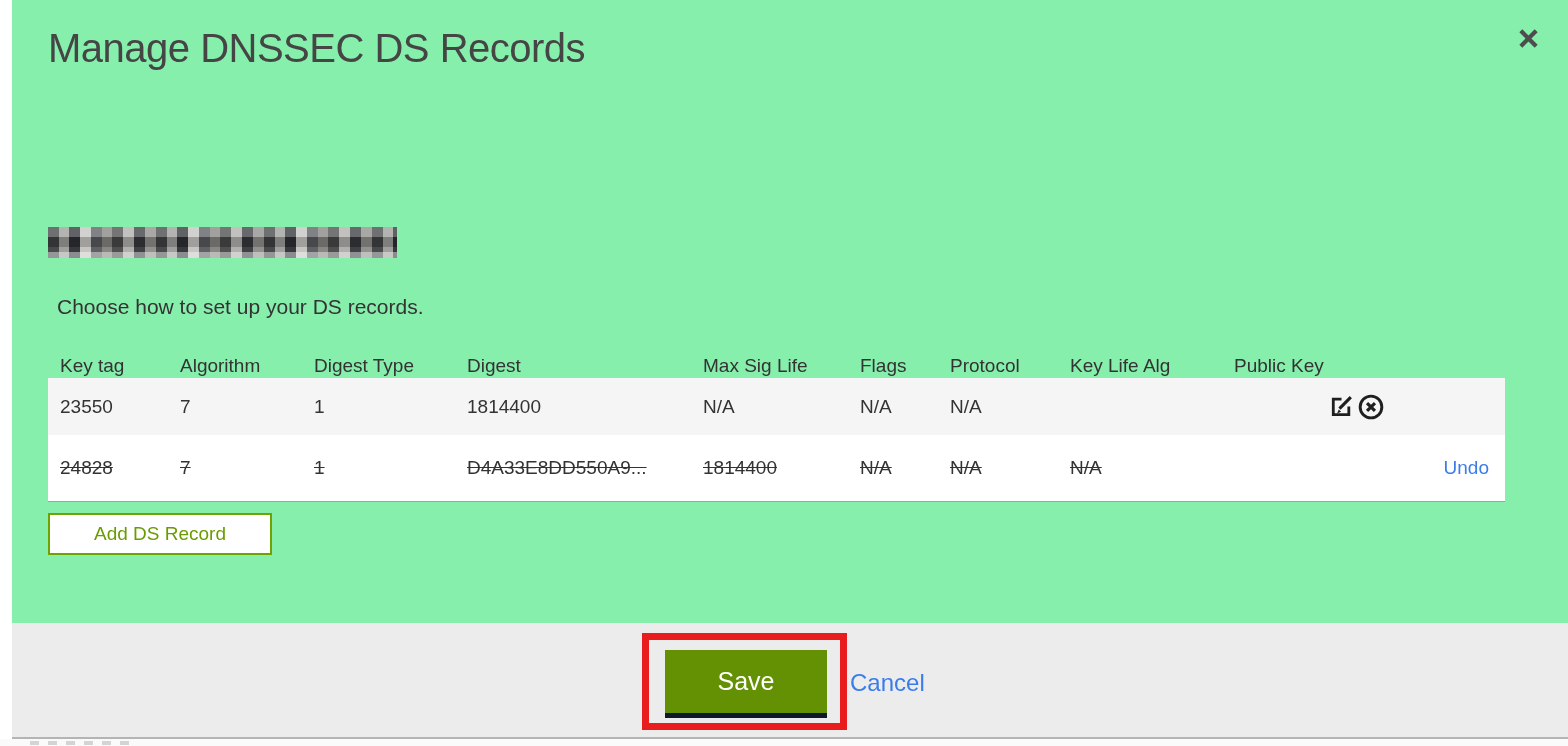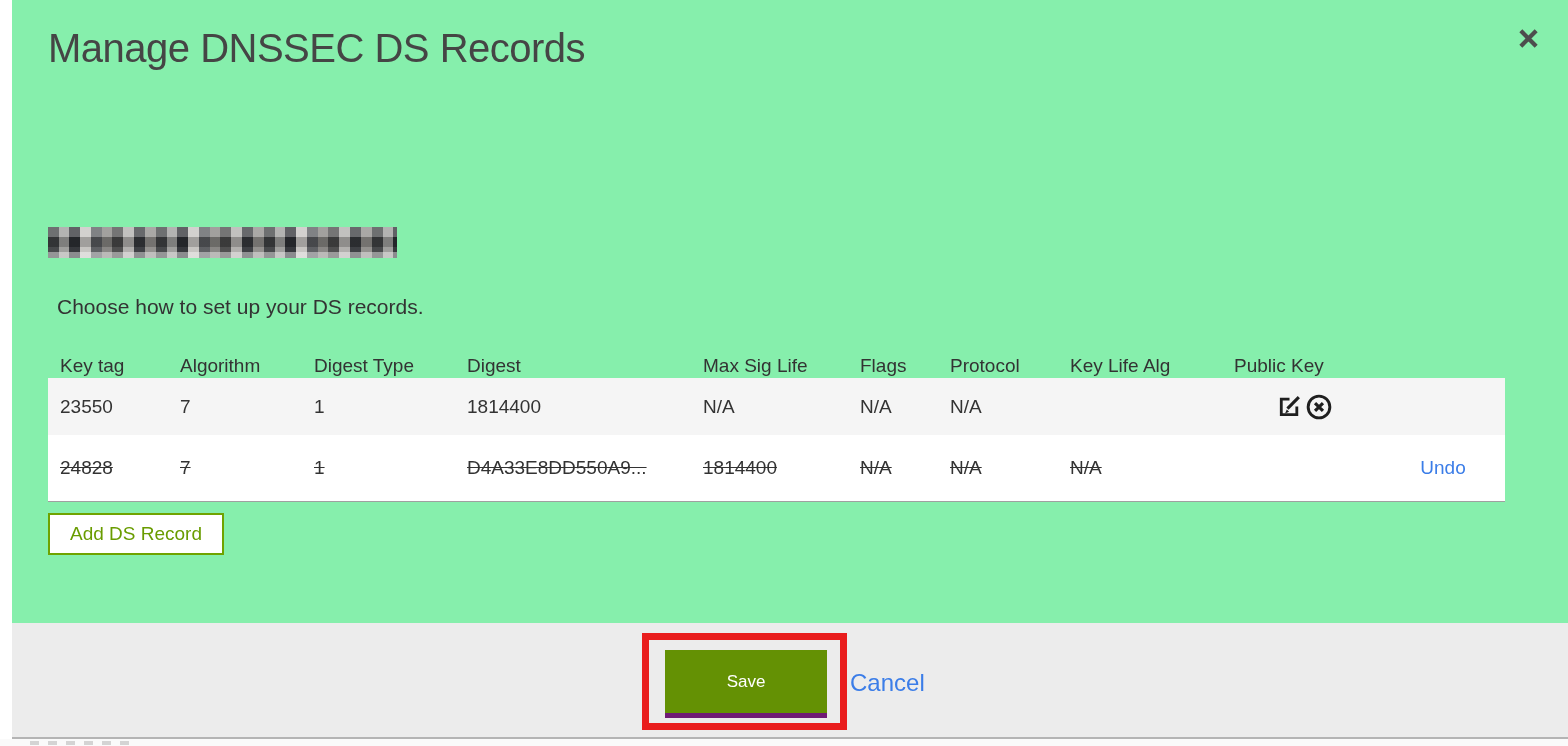--- a/index.html
+++ b/index.html
@@ -61,56 +61,56 @@
     grid-template-columns: 120px 134px 153px 236px 157px 90px 120px 164px 175px 1fr;
     align-items: center;
   }
   .t-row .cell { padding-left: 12px; white-space: nowrap; overflow: hidden; }
   .thead { height: 53px; }
   .thead .cell { color: #333333; margin-top: 29px; }
   .row-normal { height: 57px; background: #f5f5f5; }
   .row-deleted { height: 66px; background: #ffffff; border-bottom: 1px solid #a0a0a0; }
   .row-deleted .cell.strike { text-decoration: line-through; }
   .cell.actions {
-    display: flex; justify-content: center; align-items: center;
+    display: flex; justify-content: flex-end; align-items: center;
     padding-right: 12px; padding-left: 0;
   }
   .icon-btn {
     background: none; border: none; padding: 0; margin: 0 0 0 2px;
     cursor: pointer; display: inline-flex; align-items: center;
   }
   .undo-link {
     color: #3b7de8; text-decoration: none; font-size: 19px; cursor: pointer;
     padding-right: 4px;
   }
   
   .add-btn {
     position: absolute; left: 36px; top: 513px;
-    width: 176px; height: 42px;
+    width: 224px; height: 42px;
     background: #ffffff;
     border: 2px solid #6fa300;
     color: #699c00;
     font-size: 19px;
     font-family: "Liberation Sans", "DejaVu Sans", sans-serif;
     cursor: pointer;
   }
   
   .footer {
     position: absolute; left: 0; top: 623px;
     width: 1562px; height: 114px;
     background: #ececec;
   }
   .save-btn {
     position: absolute; left: 653px; top: 27px;
     width: 162px; height: 68px;
     background: #649104;
     border: none;
-    border-bottom: 5px solid #701a75;
+    border-bottom: 5px solid #0f172a;
     color: #ffffff;
-    font-size: 17px;
+    font-size: 25px;
     font-family: "Liberation Sans", "DejaVu Sans", sans-serif;
     cursor: pointer;
   }
   .cancel-link {
     position: absolute; left: 838px; top: 46px;
     color: #3b7de8; font-size: 24px; text-decoration: none; cursor: pointer;
   }
   
   .red-annotation {
     position: absolute; left: 630px; top: 633px;

